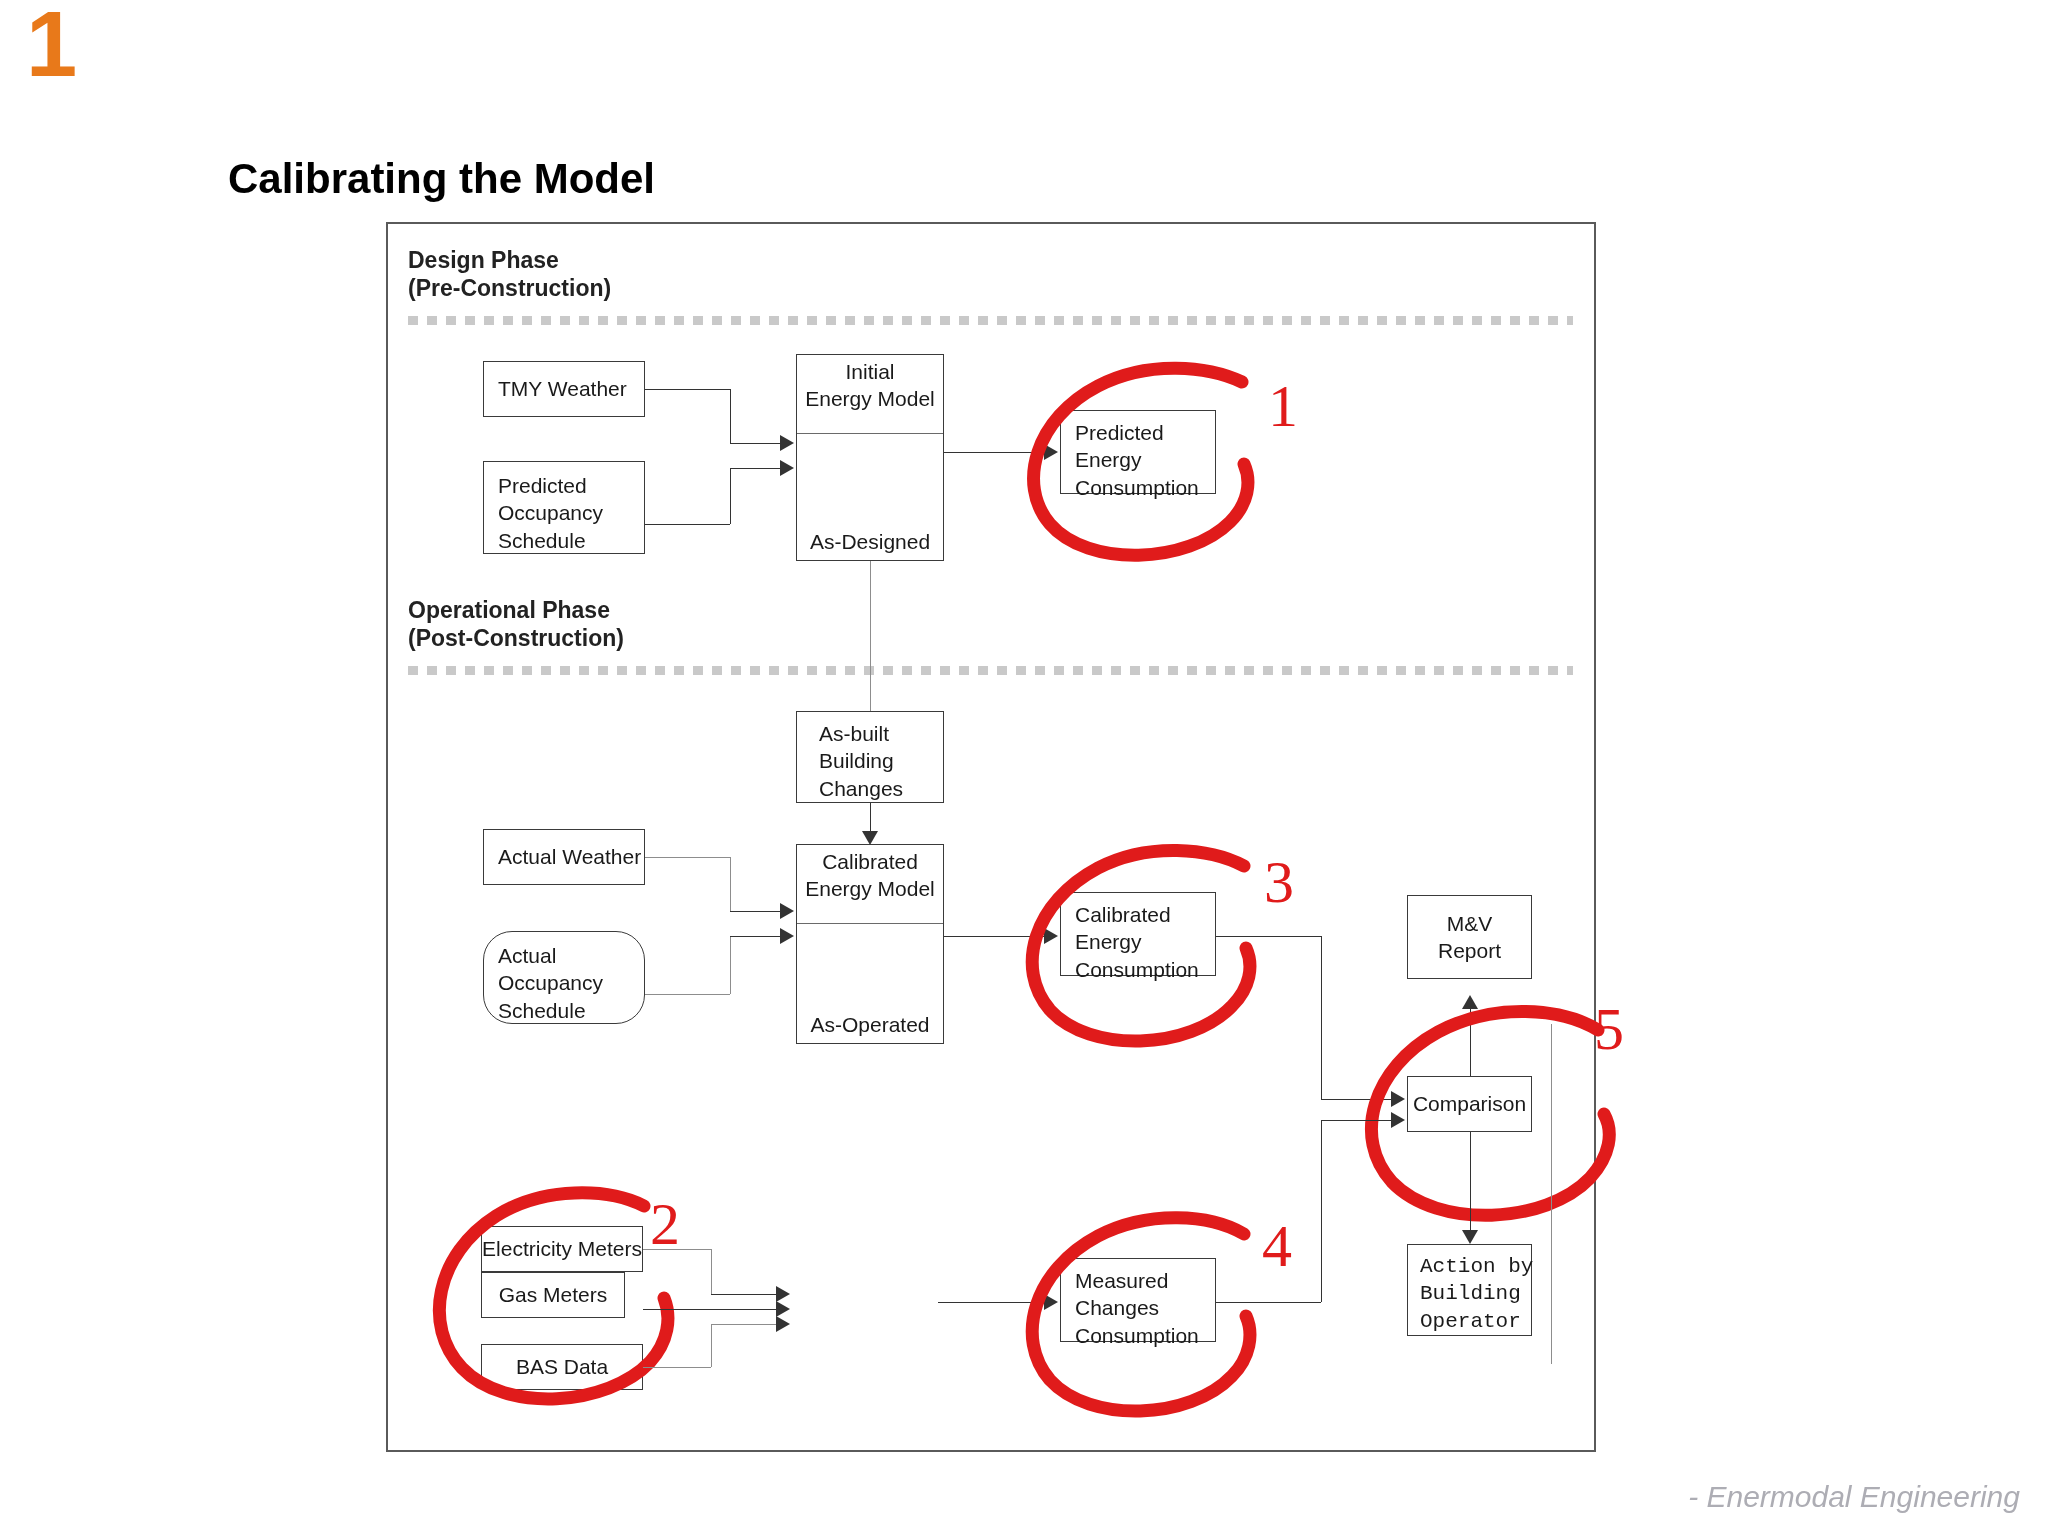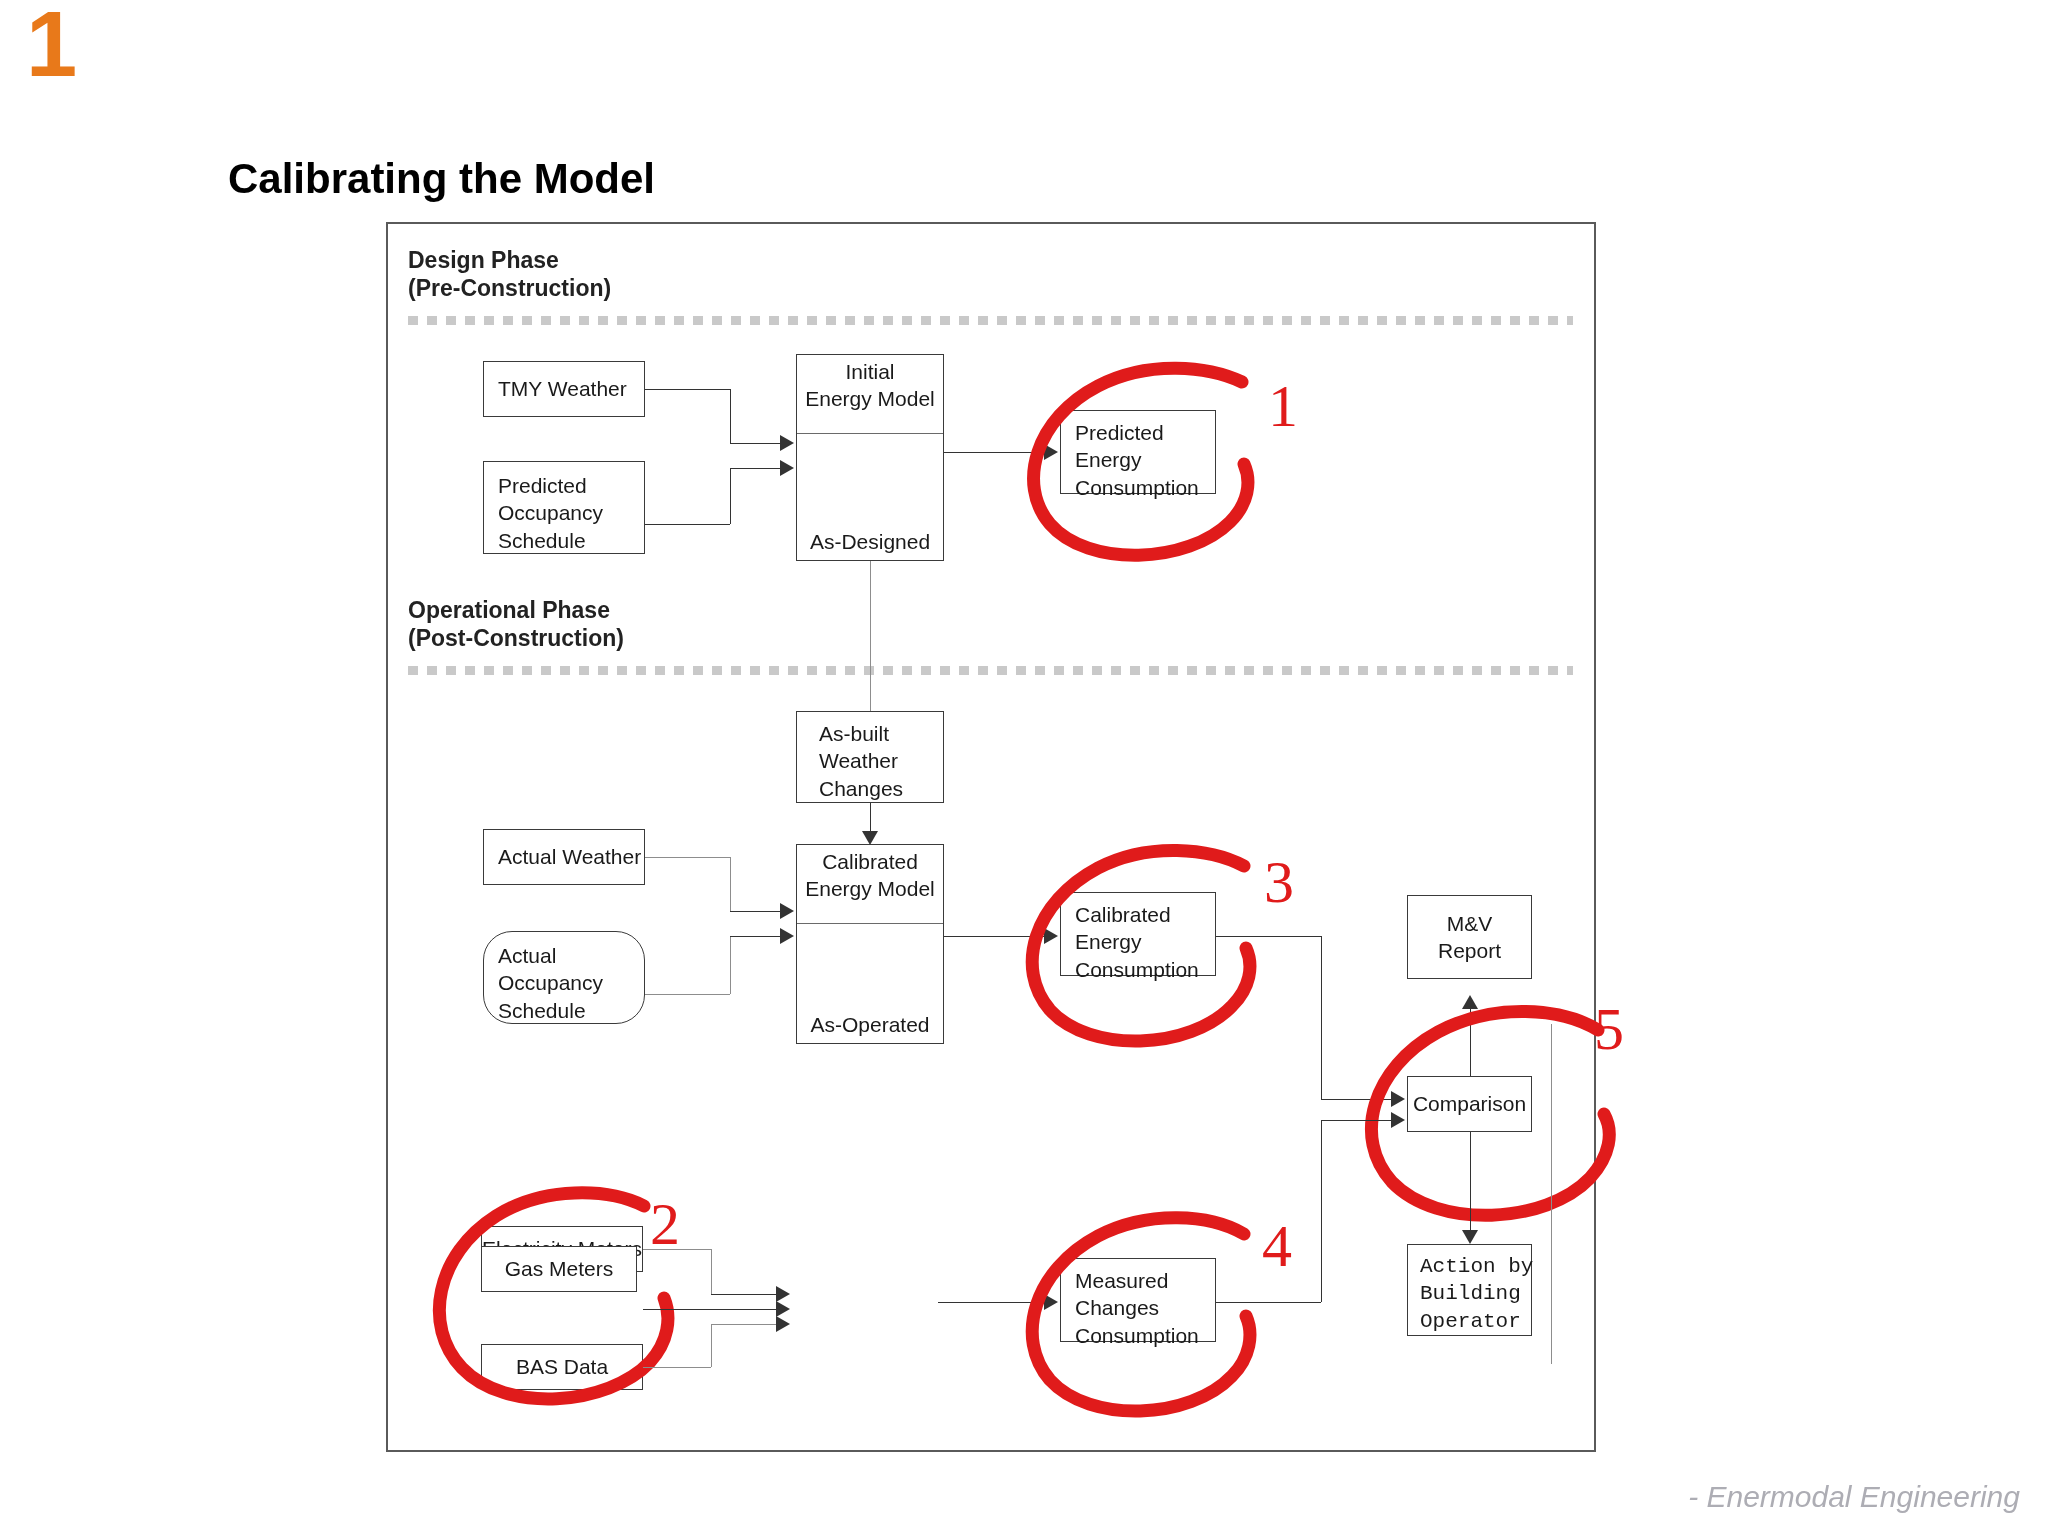--- a/index.html
+++ b/index.html
@@ -230,21 +230,21 @@
 
   <svg class="annot-svg" style="left:620px; top:140px; width:300px; height:200px;" viewBox="0 0 300 200">
     <path d="M 234 18 C 200 2 140 -4 90 22 C 28 54 8 120 42 160 C 80 204 180 200 222 158 C 240 140 244 118 236 100" fill="none" stroke="#E01B1B" stroke-width="13" stroke-linecap="round"></path>
   </svg>
   <div class="annot-num" style="left:880px; top:152px;">1</div>
 
   <div class="v-line faint" style="left:482px; top:337px; height:150px;"></div>
 
   <div class="fbox" style="left:408px; top:487px; width:148px; height:92px;">
     <span class="txt" style="left:22px; top:8px;">As-built
-Weather
+Building
 Changes</span>
   </div>
 
   <div class="v-line" style="left:482px; top:579px; height:30px;"></div>
   <div class="arrow-d" style="left:474px; top:607px;"></div>
 
   <div class="fbox left-mid" style="left:95px; top:605px; width:162px; height:56px;">
     <span class="txt">Actual Weather</span>
   </div>
 
@@ -315,21 +315,21 @@
 Operator</span>
   </div>
 
   <div class="v-line faint" style="left:1163px; top:800px; height:340px;"></div>
 
   <div class="fbox left-mid" style="left:93px; top:712px; width:0px; height:0px; border:none;"></div>
 
   <div class="fbox center-mid" style="left:93px; top:1002px; width:162px; height:46px;">
     <span class="txt" style="position:relative;">Electricity Meters</span>
   </div>
-  <div class="fbox center-mid" style="left:93px; top:1022px; width:156px; height:46px;">
+  <div class="fbox center-mid" style="left:93px; top:1048px; width:144px; height:46px;">
     <span class="txt" style="position:relative;">Gas Meters</span>
   </div>
   <div class="fbox center-mid" style="left:93px; top:1120px; width:162px; height:46px;justify-content:center;">
     <span class="txt" style="position:relative;">BAS Data</span>
   </div>
 
   <svg class="annot-svg" style="left:34px; top:962px; width:300px; height:228px;" viewBox="0 0 300 228">
     <path d="M 222 20 C 186 2 122 0 74 30 C 14 68 0 140 40 182 C 84 228 186 220 228 176 C 246 156 250 132 242 112" fill="none" stroke="#E01B1B" stroke-width="13" stroke-linecap="round"></path>
   </svg>
   <div class="annot-num" style="left:262px; top:970px;">2</div>

